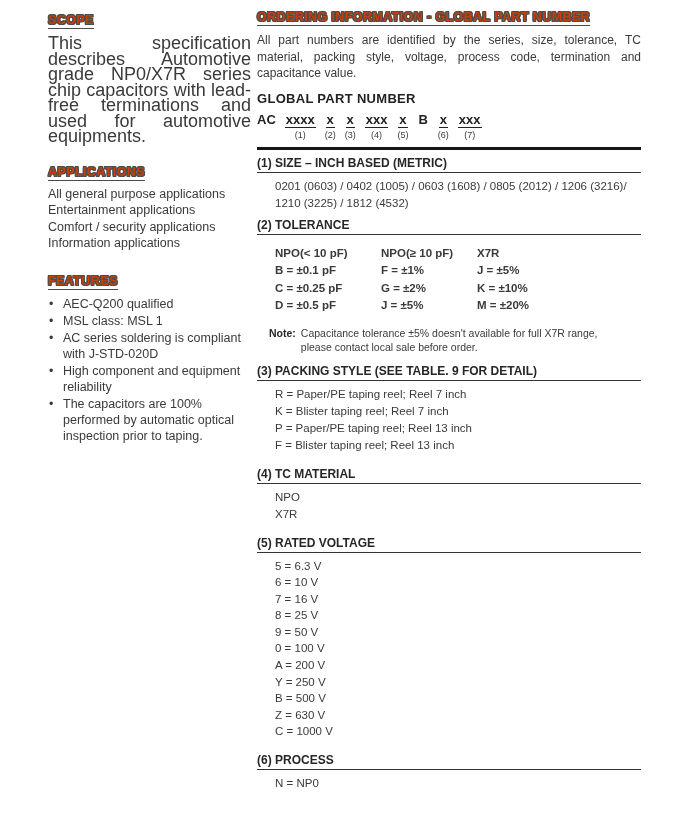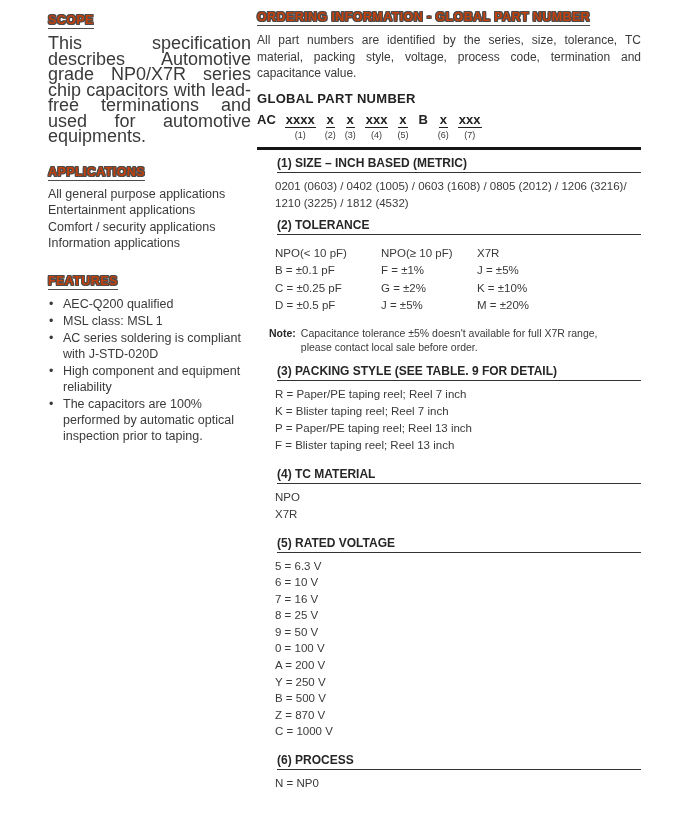--- a/index.html
+++ b/index.html
@@ -50,30 +50,30 @@
   .pn-prefix { margin-right: 9px; line-height: 14px; }
   .pn-seg { display: inline-flex; flex-direction: column; align-items: center; margin-right: 9px; }
   .pn-text { line-height: 13px; padding: 0 1px 1px 1px; }
   .pn-text.u { border-bottom: 1.5px solid #222222; }
   .pn-label { font-size: 9px; font-weight: 400; color: #3a3a3a; margin-top: 2px; min-height: 10px; }
 
   .heavy-rule { border: 0; border-top: 3px solid #161616; margin: 7px 0 0 0; }
 
   .sec-title {
     font-size: 12px; font-weight: 700; color: #262626;
-    border-bottom: 1.2px solid #333333; padding-bottom: 2px; margin-left: 20px;
+    border-bottom: 1.2px solid #333333; padding-bottom: 2px;
   }
   .mt-a { margin-top: 6px; }
   .mt-b { margin-top: 10px; }
   .mt-c { margin-top: 13px; }
   .sec-content { padding-left: 18px; margin-top: 5px; }
   .line { font-size: 11.5px; line-height: 17px; }
   .line-tight { font-size: 11.5px; line-height: 16.6px; }
 
-  .tol-table { display: flex; margin-top: 10px; }
+  .tol-table { display: flex; margin-top: 10px; font-weight: bold; }
   .tol-col-1 { width: 106px; }
   .tol-col-2 { width: 96px;  }
   .tol-col-3 { width: auto;  }
   .tol-cell { font-size: 11.5px; line-height: 17.5px; }
 
   .note-row { display: flex; margin-top: 11px; margin-left: -6px; font-size: 10.5px; line-height: 14px; }
   .note-label { font-weight: 700; color: #262626; margin-right: 5px; white-space: nowrap; }
 </style>
 </head>
 <body>
@@ -209,21 +209,21 @@
     <div class="sec-content">
       <div class="line-tight">5 = 6.3 V</div>
       <div class="line-tight">6 = 10 V</div>
       <div class="line-tight">7 = 16 V</div>
       <div class="line-tight">8 = 25 V</div>
       <div class="line-tight">9 = 50 V</div>
       <div class="line-tight">0 = 100 V</div>
       <div class="line-tight">A = 200 V</div>
       <div class="line-tight">Y = 250 V</div>
       <div class="line-tight">B = 500 V</div>
-      <div class="line-tight">Z = 870 V</div>
+      <div class="line-tight">Z = 630 V</div>
       <div class="line-tight">C = 1000 V</div>
     </div>
 
     
     <div class="sec-title mt-c">(6) PROCESS</div>
     <div class="sec-content">
       <div class="line">N = NP0</div>
     </div>
 
     

